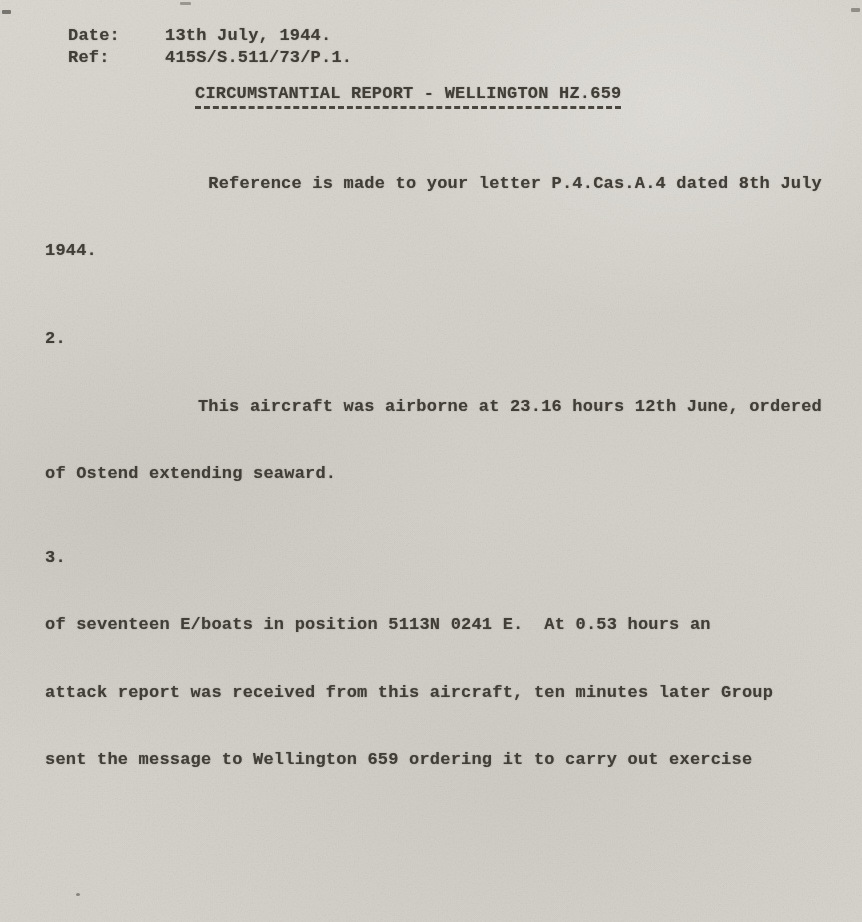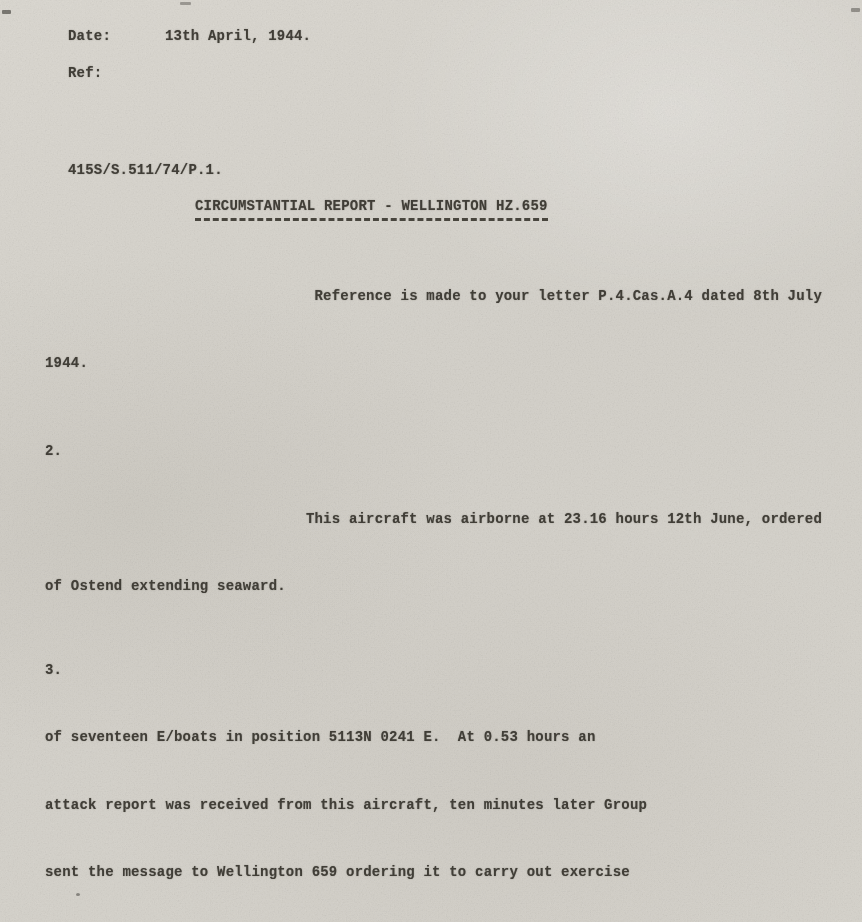--- a/index.html
+++ b/index.html
@@ -15,21 +15,21 @@
       radial-gradient(ellipse 500px 360px at 15% 55%, rgba(120,115,100,0.08), rgba(0,0,0,0) 70%),
       radial-gradient(ellipse 600px 400px at 60% 85%, rgba(125,120,108,0.07), rgba(0,0,0,0) 70%),
       linear-gradient(160deg,#dcd9d2 0%,#d5d2cb 45%,#d8d5ce 100%);
     color:#423f38;
   }
   .inkwrap{
     position:absolute;inset:0;
     padding:25px 40px 0 45px;
     box-sizing:border-box;
     filter:blur(0.33px);
-    font-size:14px;font-weight:700;line-height:22.4px;
+    font-size:17px;font-weight:700;line-height:22.4px;
     letter-spacing:0.2px;
     text-shadow:0 0 1.2px rgba(66,63,56,0.55);
   }
   .noise{position:absolute;inset:0;opacity:0.16;mix-blend-mode:multiply;pointer-events:none;}
   .speck{position:absolute;background:#2a2823;border-radius:1px;}
   .kv{display:flex;margin-left:23px;}
   .kv .k{width:97px;flex:0 0 97px;}
   .title-line{margin-top:13px;}
   .title-line .t{
     display:inline-block;margin-left:150px;
@@ -45,26 +45,26 @@
 </style>
 </head>
 <body>
 
 <div class="sheet">
 
   <div class="inkwrap">
 
     <div class="kv">
       <span class="k">Date:</span>
-      <span>13th April, 1944.</span>
+      <span>13th July, 1944.</span>
     </div>
 
-    <div class="kv" style="margin-top:15px;flex-direction:column;">
+    <div class="kv" style="">
       <span class="k">Ref:</span>
-      <span>415S/S.511/74/P.1.</span>
+      <span>415S/S.511/73/P.1.</span>
     </div>
 
     <div class="title-line">
       <span class="t">CIRCUMSTANTIAL REPORT - WELLINGTON HZ.659</span>
     </div>
 
     <div class="para p-ref">
       <div class="ln first">Reference is made to your letter P.4.Cas.A.4 dated 8th July</div>
       <div class="ln">1944.</div>
     </div>

